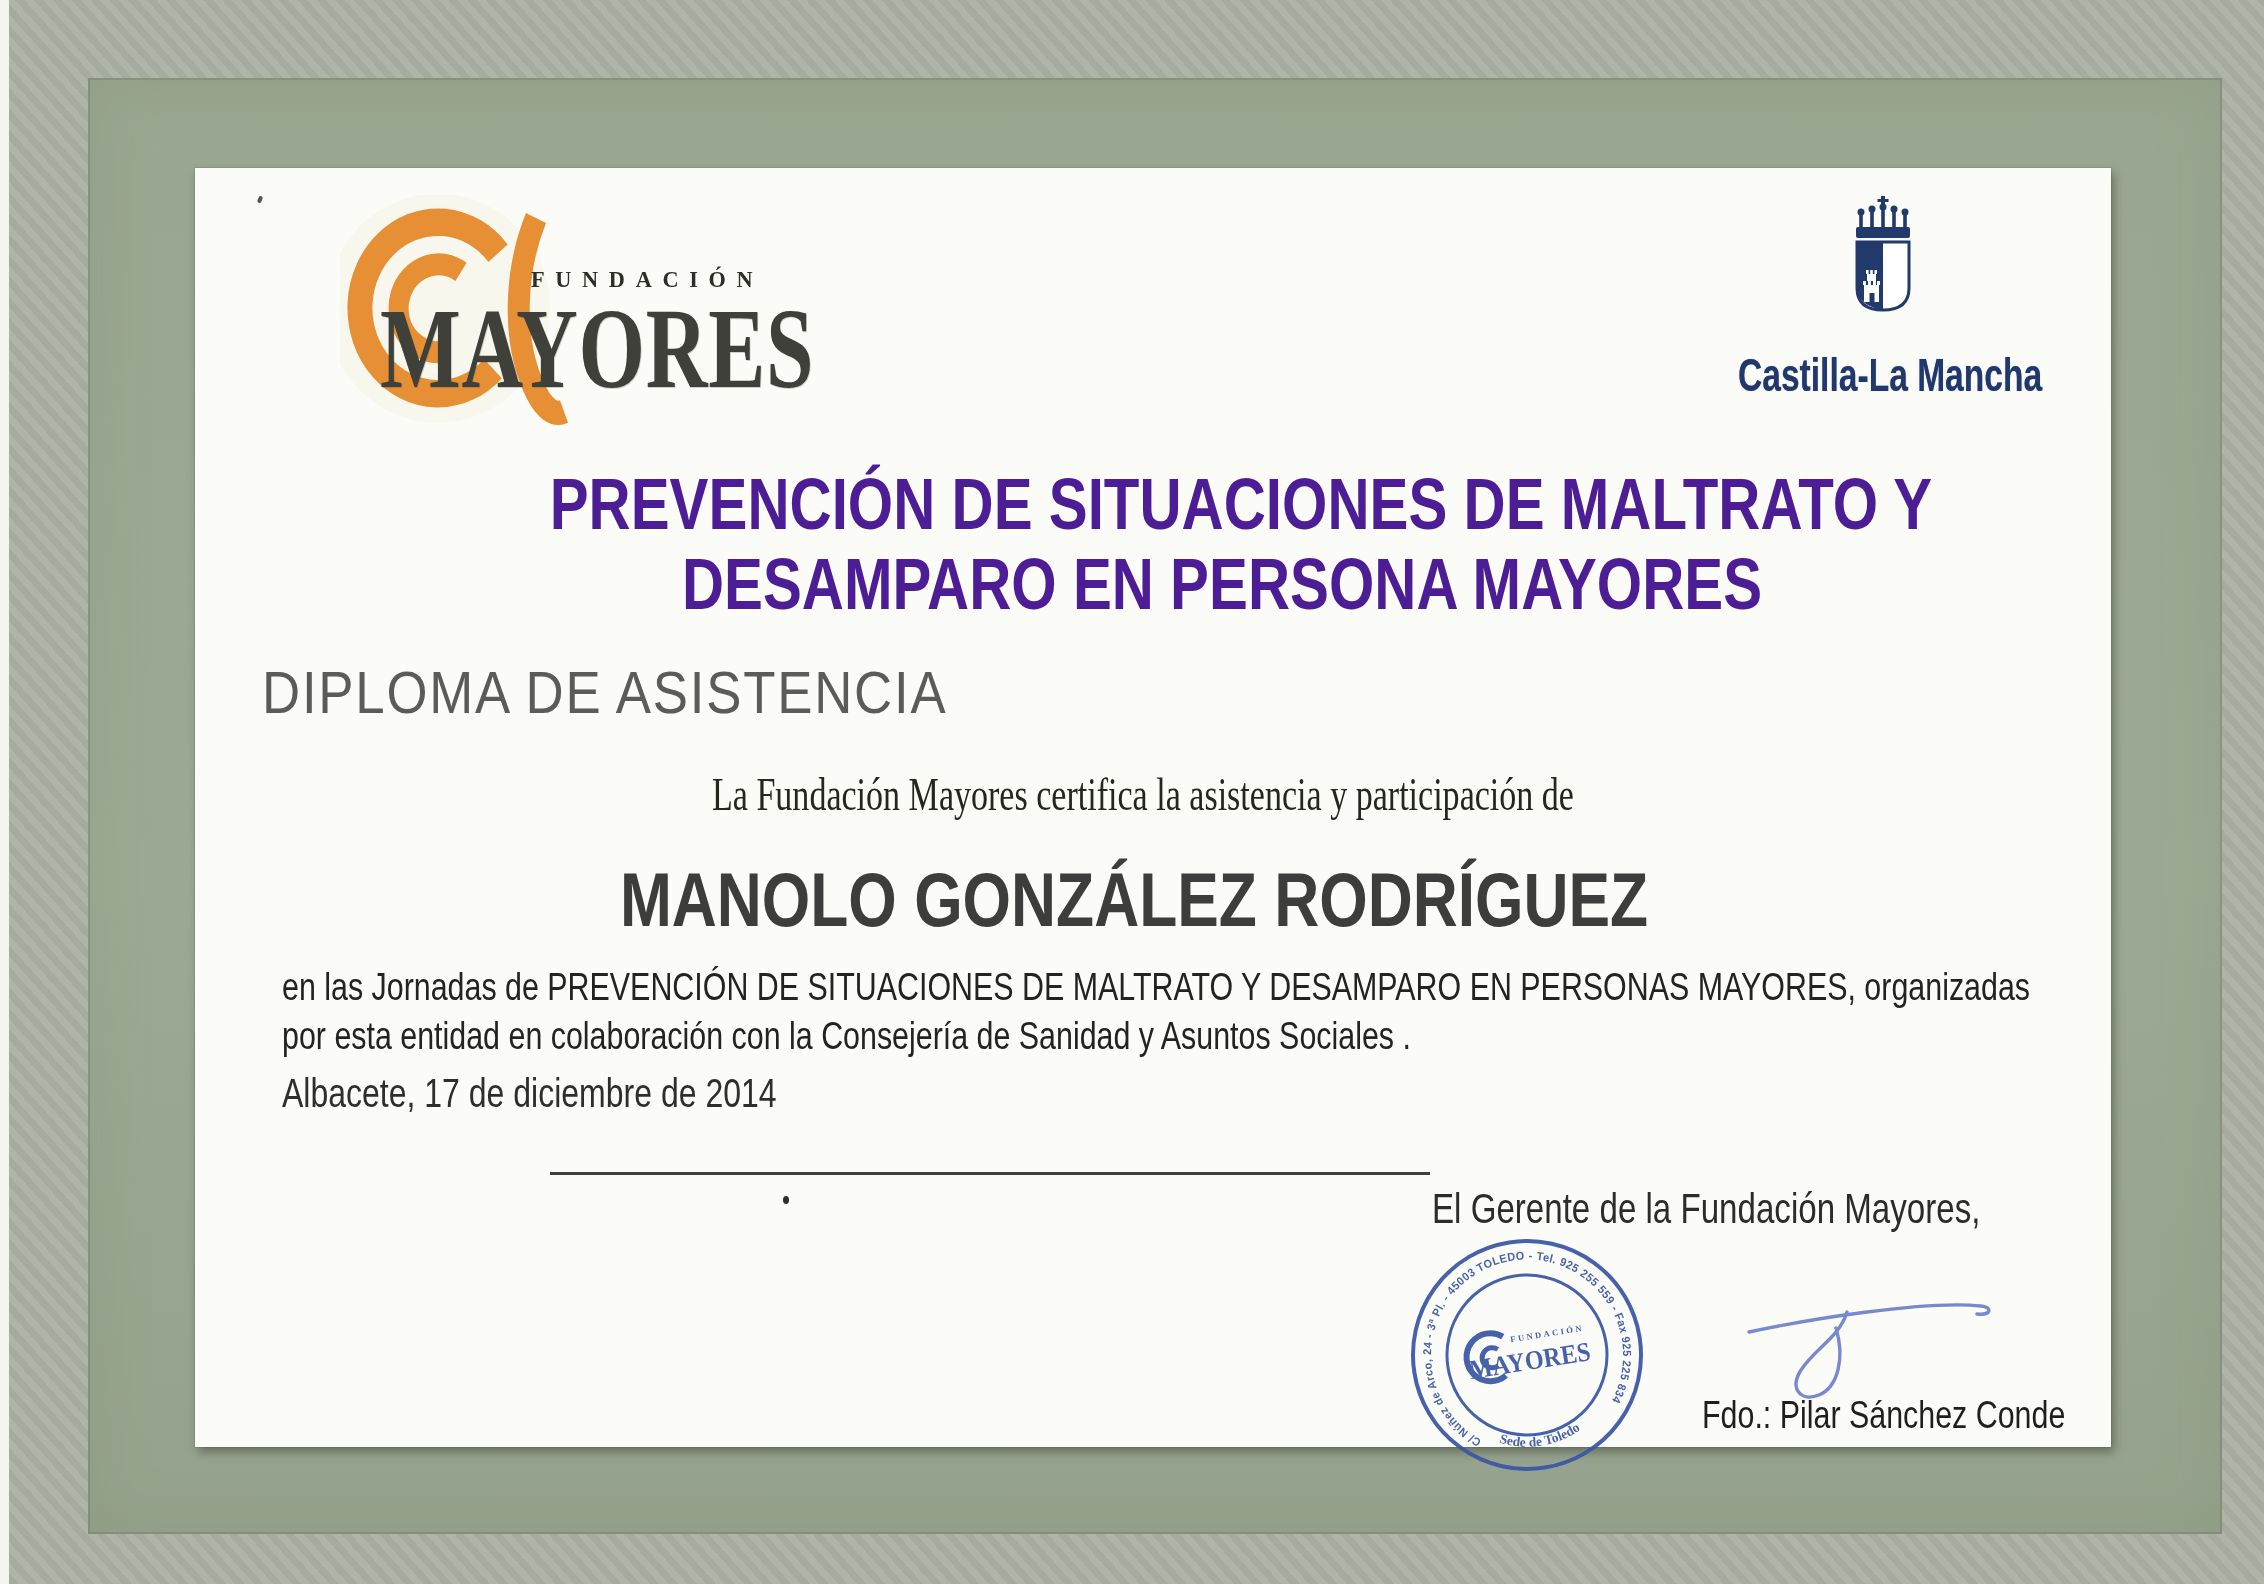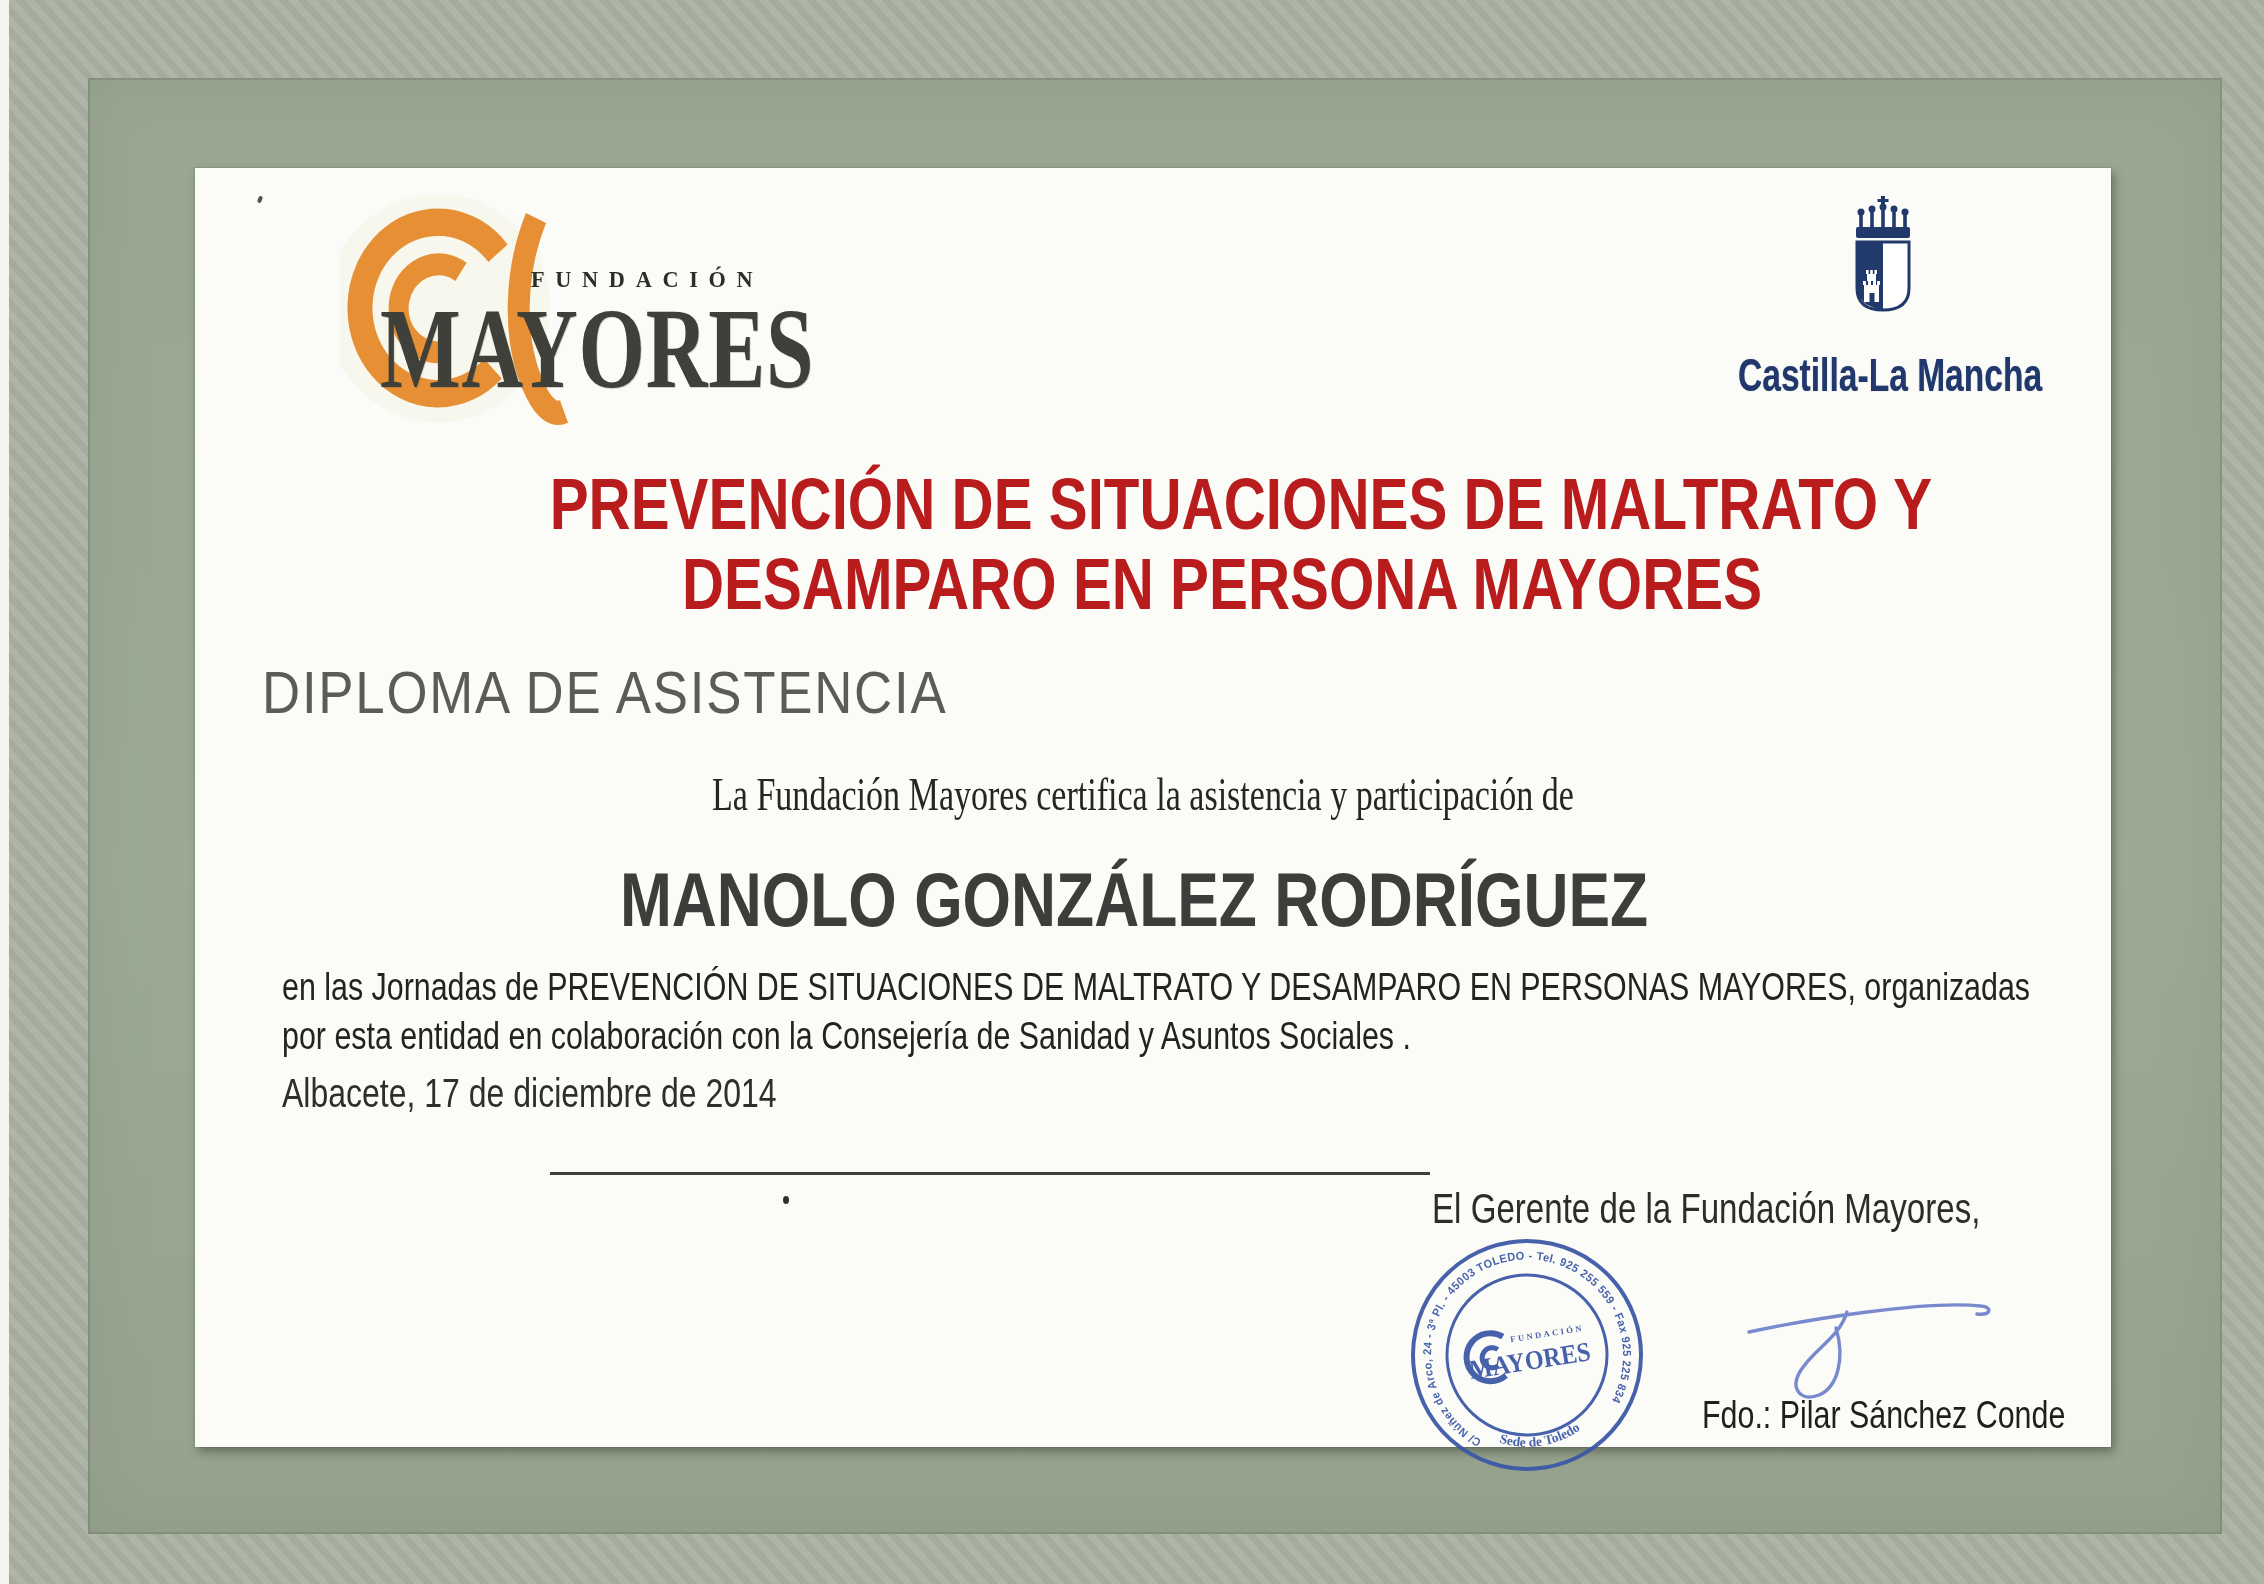--- a/index.html
+++ b/index.html
@@ -30,21 +30,21 @@
 
   
   .clm-shield{position:absolute;left:1648px;top:28px;}
   .clm-label{position:absolute;left:1489px;top:180px;width:400px;text-align:center;
         font-weight:bold;font-size:46px;color:#20386b;
         transform:scaleX(.73);transform-origin:center;white-space:nowrap;
         text-shadow:0 0 1px rgba(32,56,107,.5);}
 
   
   .title{position:absolute;left:197px;top:296px;width:1660px;text-align:center;
-        font-weight:bold;font-size:72px;line-height:80px;color:#b91c1c;}
+        font-weight:bold;font-size:72px;line-height:80px;color:#4c1d95;}
   .title div{transform:scaleX(.81);transform-origin:center;white-space:nowrap;}
   .heading{position:absolute;left:67px;top:490px;font-size:60px;letter-spacing:2px;
         color:#5b5b59;transform:scaleX(.88);transform-origin:left center;white-space:nowrap;}
   .certify{position:absolute;left:298px;top:600px;width:1300px;text-align:center;
         font-family:"Liberation Serif",serif;font-size:46px;color:#26261f;
         transform:scaleX(.74);transform-origin:center;white-space:nowrap;}
   .name{position:absolute;left:239px;top:694px;width:1400px;text-align:center;
         font-weight:bold;font-size:76px;line-height:1;color:#3d3d3b;
         transform:scaleX(.82);transform-origin:center;white-space:nowrap;}
   .body-par{position:absolute;left:87px;top:795px;font-size:38px;line-height:49px;color:#232321;}

